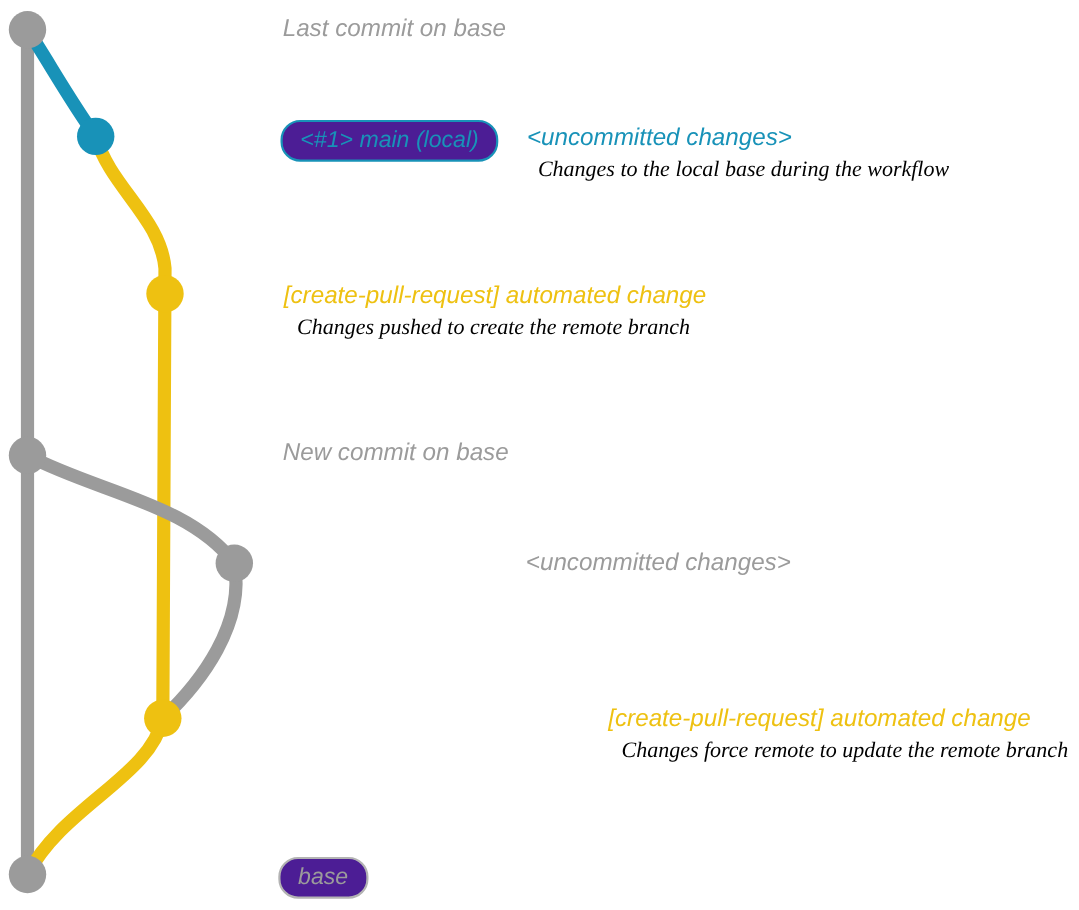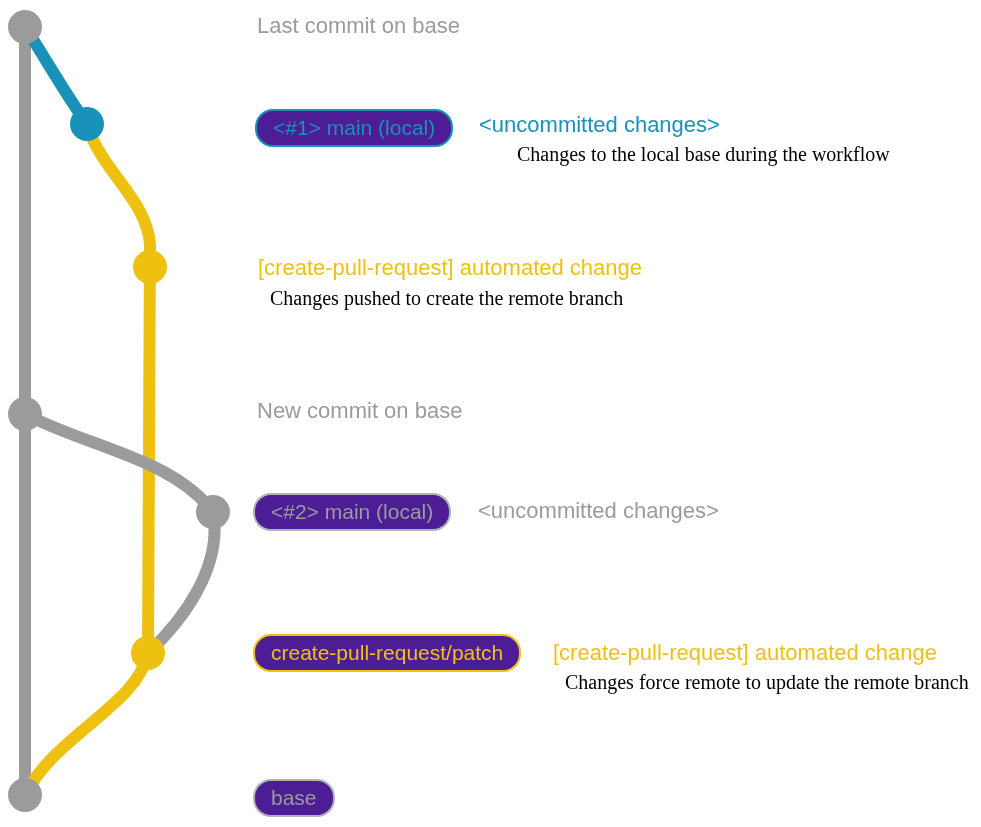--- a/index.html
+++ b/index.html
@@ -13,21 +13,21 @@
     width: 981px;
     height: 827px;
     background: #ffffff;
     overflow: hidden;
   }
   .graph-svg {
     position: absolute;
     left: 0;
     top: 0;
   }
-  .abs { position: absolute; white-space: nowrap; }
+  .abs { position: absolute; white-space: nowrap; font-style: italic; }
 
   .gray-heading {
     font-size: 22px;
     color: var(--gray-text);
   }
   .title-blue   { font-size: 22px; color: var(--blue); }
   .title-yellow { font-size: 22px; color: var(--yellow); }
   .title-gray   { font-size: 22px; color: var(--gray-text); }
 
   .caption {
@@ -75,29 +75,27 @@
     <circle cx="25" cy="414" r="17" fill="#9b9b9b"></circle>
     <circle cx="213" cy="512" r="17" fill="#9b9b9b"></circle>
     <circle cx="148" cy="653" r="17" fill="#eec111"></circle>
     <circle cx="25" cy="795" r="17" fill="#9b9b9b"></circle>
   </svg>
 
   <div class="abs gray-heading" style="left:257px; top:13px;">Last commit on base</div>
 
   <div class="abs badge badge-blue" style="left:255px; top:109px;">&lt;#1&gt; main (local)</div>
   <div class="abs title-blue" style="left:479px; top:112px;">&lt;uncommitted changes&gt;</div>
-  <div class="abs caption" style="left:489px; top:143px;margin-left:28px;">Changes to the local base during the workflow</div>
+  <div class="abs caption" style="left:489px; top:143px;">Changes to the local base during the workflow</div>
 
   <div class="abs title-yellow" style="left:258px; top:255px;">[create-pull-request] automated change</div>
   <div class="abs caption" style="left:270px; top:287px;">Changes pushed to create the remote branch</div>
 
   <div class="abs gray-heading" style="left:257px; top:398px;">New commit on base</div>
 
-  <div class="abs badge badge-gray" style="left:253px; top:493px;">&lt;#2&gt; main (local)</div>
   <div class="abs title-gray" style="left:478px; top:498px;">&lt;uncommitted changes&gt;</div>
 
-  <div class="abs badge badge-yellow" style="left:253px; top:634px;">create-pull-request/patch</div>
   <div class="abs title-yellow" style="left:553px; top:640px;">[create-pull-request] automated change</div>
   <div class="abs caption" style="left:565px; top:671px;">Changes force remote to update the remote branch</div>
 
   <div class="abs badge badge-gray" style="left:253px; top:779px;">base</div>
 
 </div>
 
 </body></html>

